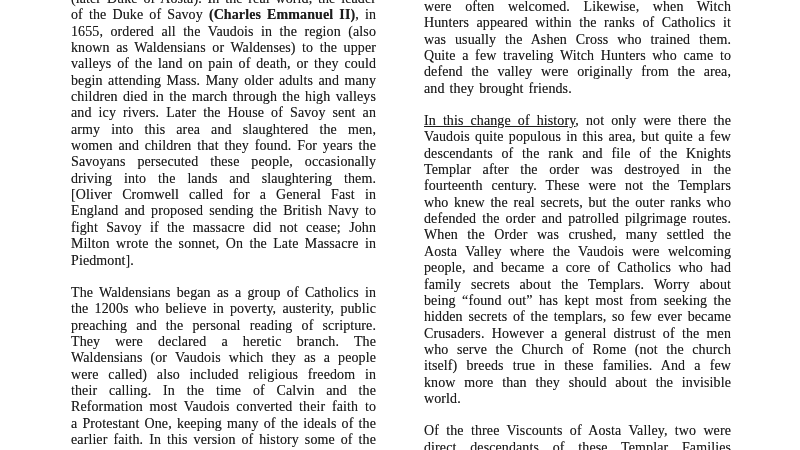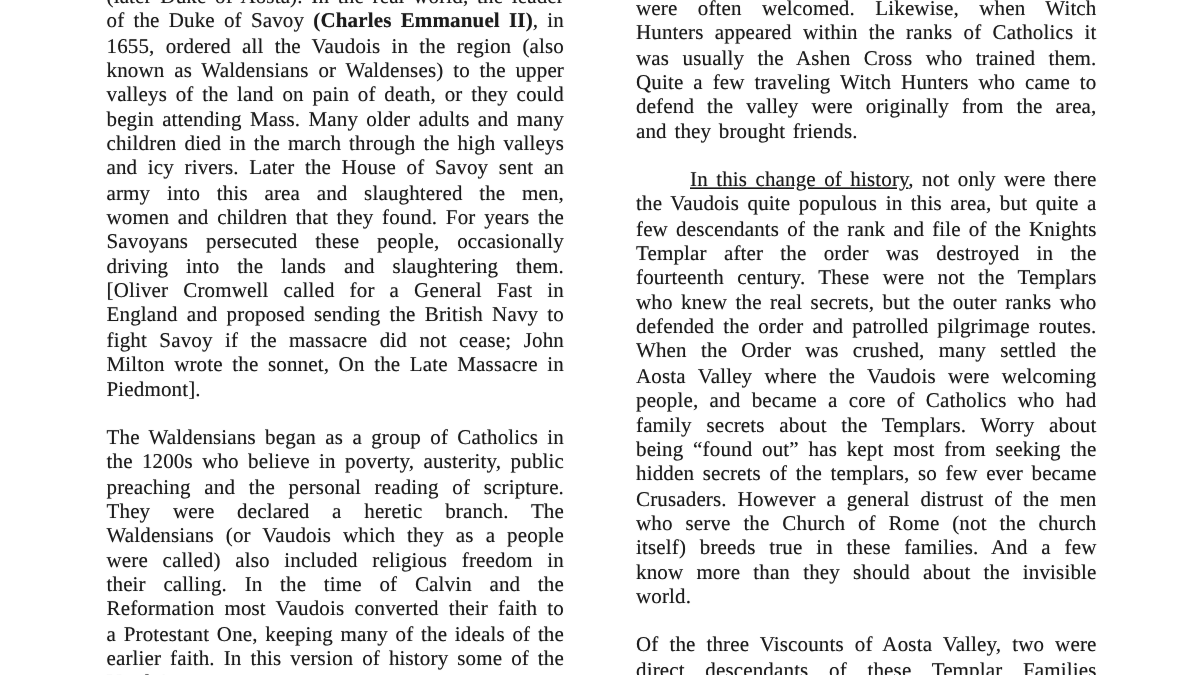--- a/index.html
+++ b/index.html
@@ -25,21 +25,21 @@
     line-height: 16.35px;
     letter-spacing: 0.1px;
     word-spacing: 1.5px;
     text-shadow: 0 0 0.5px rgba(40,40,40,0.55);
   }
   .col-left  { left: 71px;  top: -9px; width: 305px; }
   .col-right { left: 424px; top: -1px; width: 307px; }
   .col p { margin: 0 0 16px 0; }
   .col p:last-child { margin-bottom: 0; }
   .bold { font-weight: bold; }
-  .underline { text-decoration: underline; margin-left: 36px; }
+  .underline { text-decoration: underline; }
 </style>
 </head>
 <body>
 
 <div class="page">
 
   <div class="col col-left">
     <p><span>(later Duke of Aosta).  In the real world, the leader of the Duke of Savoy </span><span class="bold">(Charles Emmanuel II)</span><span>, in 1655, ordered all the Vaudois in the region (also known as Waldensians or Waldenses) to the upper valleys of the land on pain of death, or they could begin attending Mass.  Many older adults and many children died in the march through the high valleys and icy rivers.  Later the House of Savoy sent an army into this area and slaughtered the men, women and children that they found.  For years the Savoyans persecuted these people, occasionally driving into the lands and slaughtering them.  [Oliver Cromwell called for a General Fast in England and proposed sending the British Navy to fight Savoy if the massacre did not cease; John Milton wrote the sonnet, On the Late Massacre in Piedmont].</span></p>
     <p>The Waldensians began as a group of Catholics in the 1200s who believe in poverty, austerity, public preaching and the personal reading of scripture.  They were declared a heretic branch.  The Waldensians (or Vaudois which they as a people were called) also included religious freedom in their calling.  In the time of Calvin and the Reformation most Vaudois converted their faith to a Protestant One, keeping many of the ideals of the earlier faith.  In this version of history some of the Vaudois</p>
   </div>

